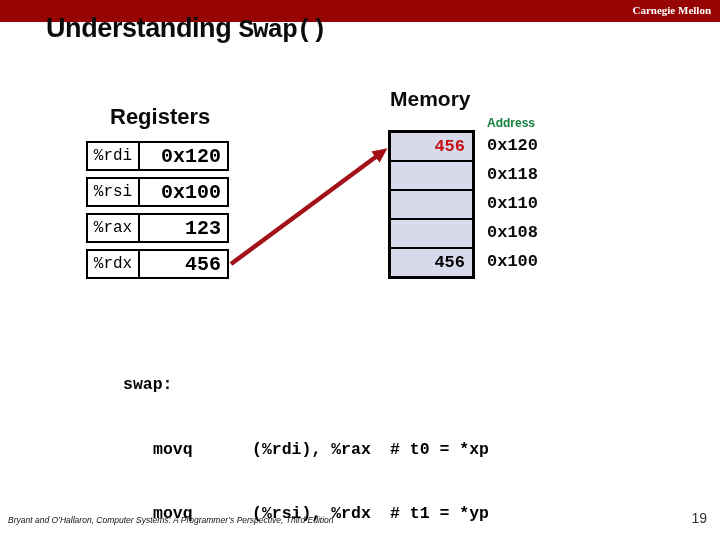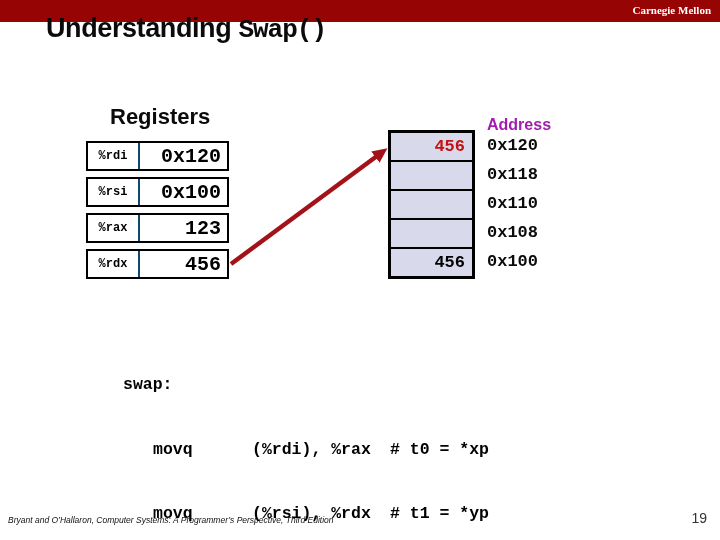--- a/index.html
+++ b/index.html
@@ -14,26 +14,26 @@
     line-height:21px;text-align:right;padding-right:9px;box-sizing:border-box;
   }
   .slide-title{
     position:absolute;left:46px;top:13px;font-size:27px;font-weight:bold;color:#0b0b0b;
     letter-spacing:-0.4px;white-space:nowrap;
   }
   .slide-title .code-part{font-family:"Liberation Mono",monospace;font-size:26px;letter-spacing:-1px;}
   .section-heading{position:absolute;font-weight:bold;color:#0b0b0b;white-space:nowrap;}
   .registers-heading{left:110px;top:104px;font-size:22px;}
   .memory-heading{left:390px;top:87px;font-size:21px;}
-  .address-label{position:absolute;left:487px;top:116px;font-size:16px;font-weight:bold;color:#a21caf;}
+  .address-label{position:absolute;left:487px;top:116px;font-size:12px;font-weight:bold;color:#15803d;}
   .registers-table{position:absolute;left:86px;top:141px;display:flex;flex-direction:column;gap:6px;}
   .reg-row{width:143px;height:30px;border:2px solid #000;box-sizing:border-box;display:flex;background:#fff;}
   .reg-name{
-    width:52px;border-right:2px solid #0c4a6e;box-sizing:border-box;
-    font-family:"Liberation Mono",monospace;font-weight:bold;font-size:12px;
+    width:52px;border-right:2px solid #000000;box-sizing:border-box;
+    font-family:"Liberation Mono",monospace;font-weight:normal;font-size:16px;
     display:flex;align-items:center;justify-content:center;
   }
   .reg-value{
     flex:1;font-family:"Liberation Mono",monospace;font-weight:bold;font-size:20px;
     display:flex;align-items:center;justify-content:flex-end;padding-right:6px;
   }
   .memory-stack{position:absolute;left:388px;top:130px;width:87px;border:3px solid #000;box-sizing:border-box;background:var(--memory-cell-fill);}
   .mem-cell{
     height:29px;border-bottom:2px solid #000;box-sizing:border-box;background:var(--memory-cell-fill);
     font-family:"Liberation Mono",monospace;font-weight:bold;font-size:17px;
@@ -80,20 +80,21 @@
     <div class="reg-row">
       <div class="reg-name">%rax</div>
       <div class="reg-value">123</div>
     </div>
     <div class="reg-row">
       <div class="reg-name">%rdx</div>
       <div class="reg-value">456</div>
     </div>
   </div>
 
+  <div class="section-heading memory-heading">Memory</div>
   <div class="address-label">Address</div>
 
   <div class="memory-stack">
     <div class="mem-cell">
         <span class="red">456</span>
       </div>
     <div class="mem-cell">
         <span></span>
       </div>
     <div class="mem-cell">

